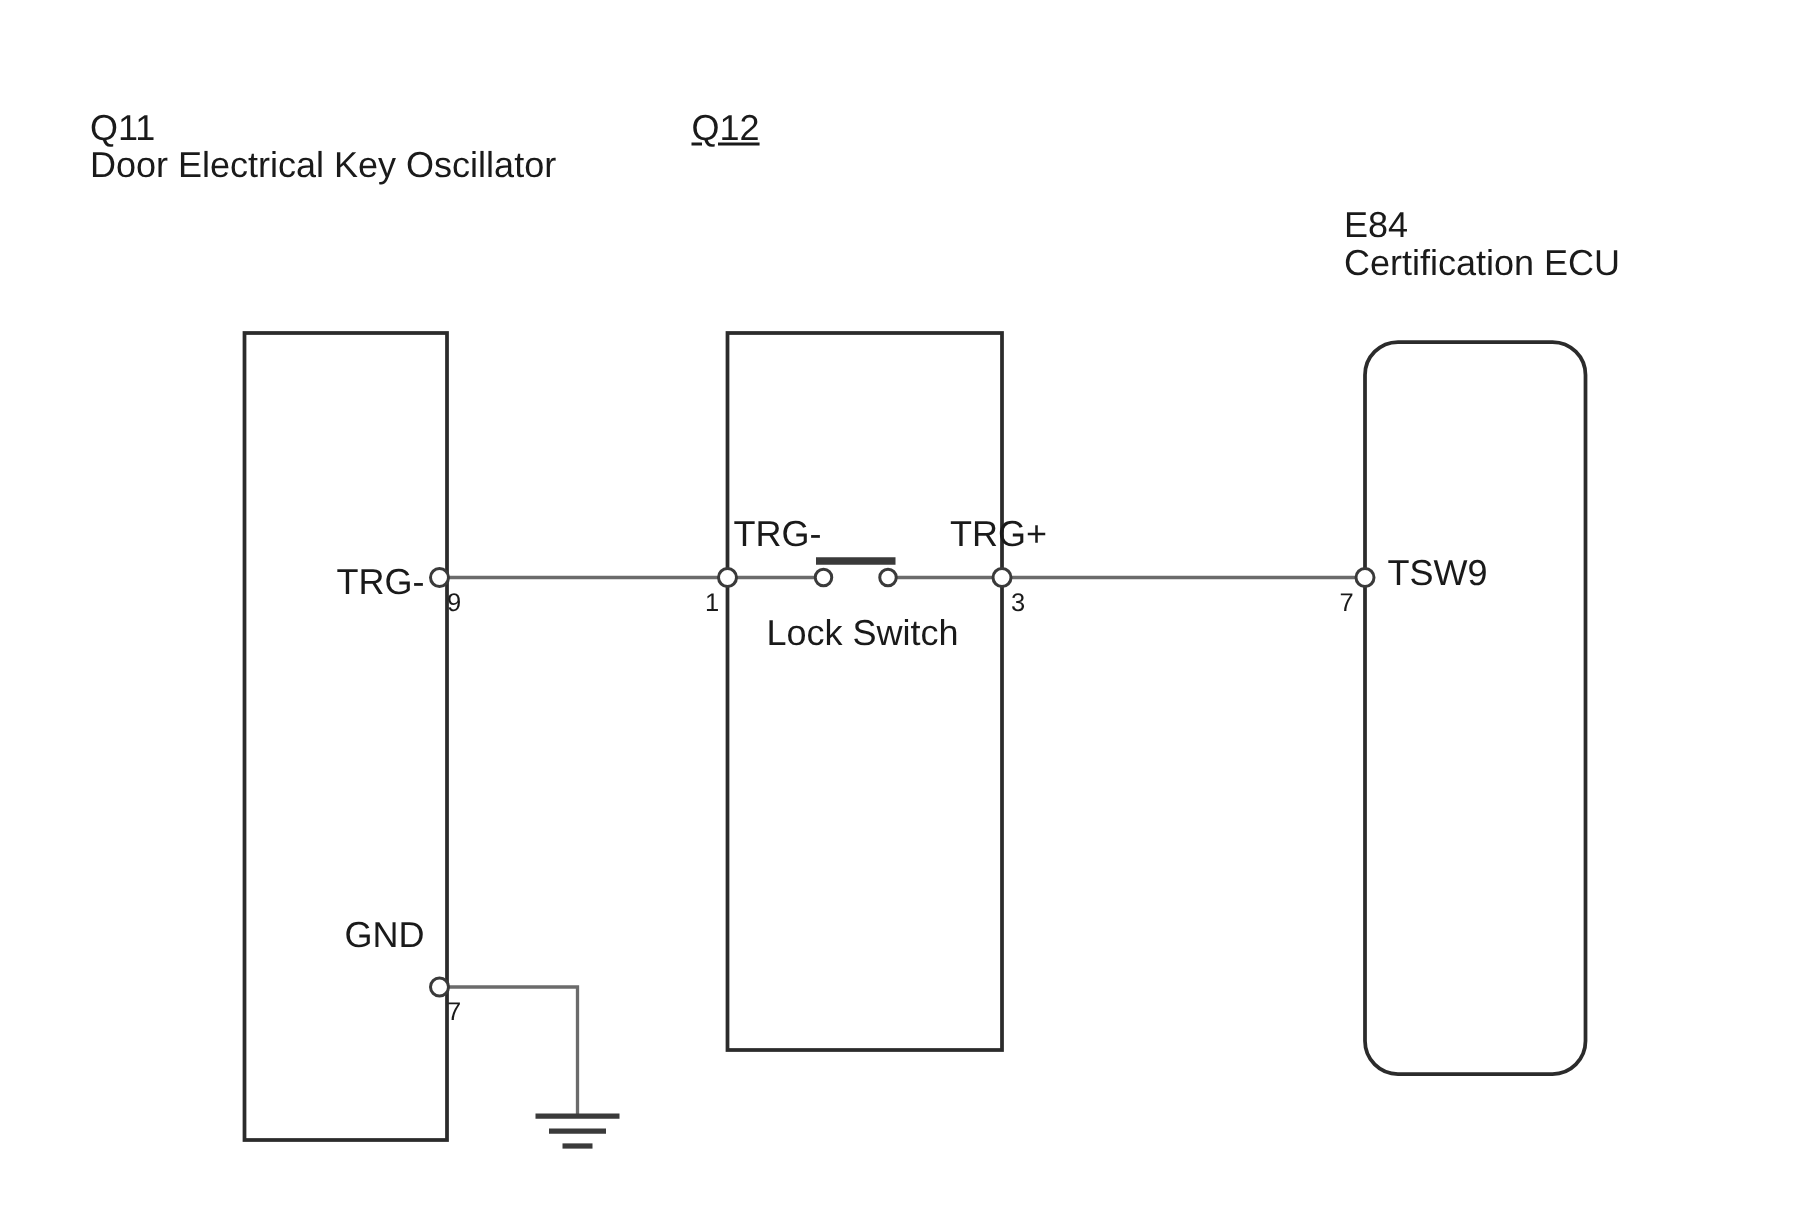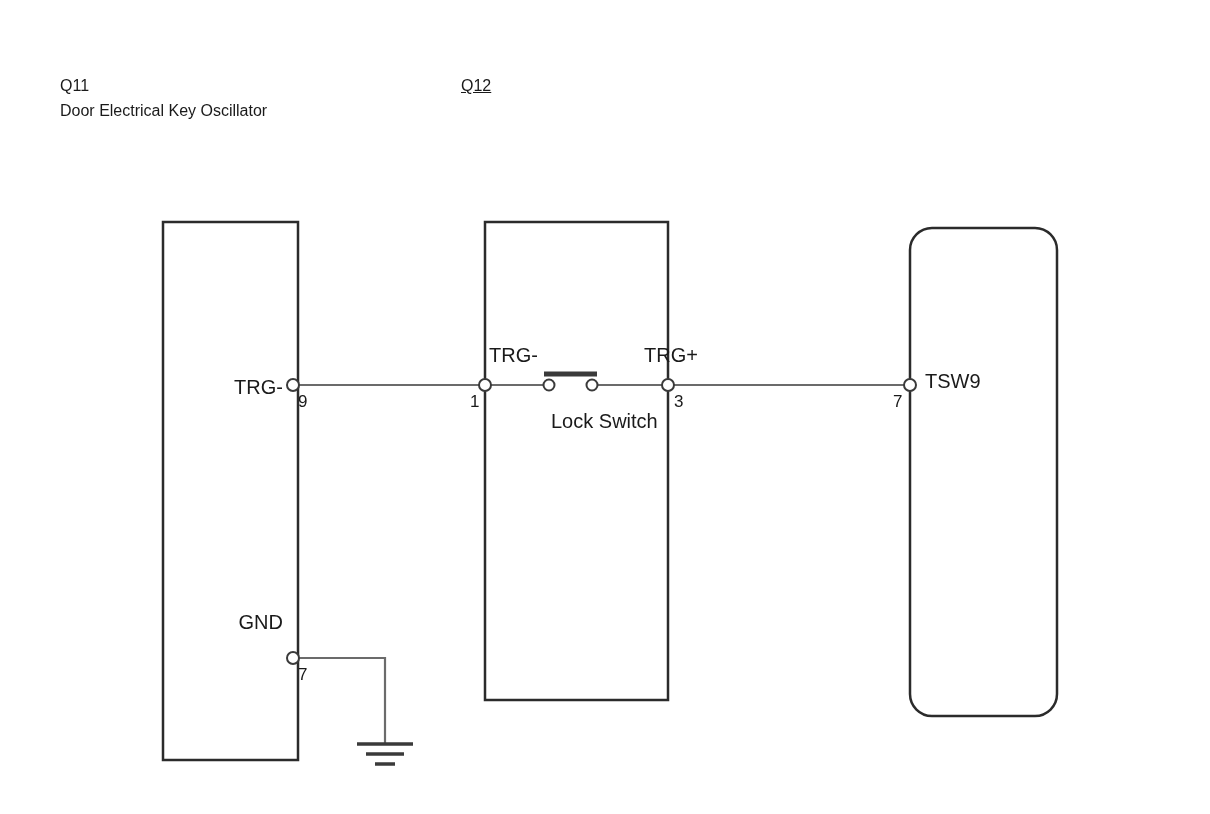--- a/index.html
+++ b/index.html
@@ -25,32 +25,32 @@
   svg.wiring {
     position: absolute;
     left: 0;
     top: 0;
     width: 1210px;
     height: 814px;
     display: block;
   }
   .comp-label {
     position: absolute;
-    font-size: 16px;
+    font-size: 24px;
     line-height: 25px;
     white-space: nowrap;
     color: #1a1a1a;
   }
   .comp-label .code { display: block; }
   .comp-label .name { display: block; }
   .comp-label .sub  { display: block; }
 
   .txt {
     position: absolute;
-    font-size: 20px;
+    font-size: 24px;
     white-space: nowrap;
     color: #1a1a1a;
     line-height: 1;
   }
   .txt.pin {
     font-size: 17px;
   }
   .txt.right-align {
     transform: translateX(-100%);
   }
@@ -95,20 +95,24 @@
 
   <div class="comp-label" style="left:60px; top:73px;">
     <span class="code">Q11</span>
     <span class="name">Door Electrical Key Oscillator</span>
   </div>
 
   <div class="comp-label" style="left:461px; top:73px;text-decoration:underline;">
     <span class="code">Q12</span>
   </div>
 
+  <div class="comp-label" style="left:896px; top:138px;">
+    <span class="code">E84</span>
+    <span class="name">Certification ECU</span>
+  </div>
 
   <div class="txt right-align" style="left:283px; top:377px;">TRG-</div>
 
   <div class="txt right-align" style="left:283px; top:612px;">GND</div>
 
   <div class="txt" style="left:489px; top:345px;">TRG-</div>
 
   <div class="txt right-align" style="left:698px; top:345px;">TRG+</div>
 
   <div class="txt" style="left:925px; top:371px;">TSW9</div>
@@ -116,15 +120,15 @@
   <div class="txt pin" style="left:298px; top:393px;">9</div>
 
   <div class="txt pin" style="left:298px; top:666px;">7</div>
 
   <div class="txt pin" style="left:470px; top:393px;">1</div>
 
   <div class="txt pin" style="left:674px; top:393px;">3</div>
 
   <div class="txt pin" style="left:893px; top:393px;">7</div>
 
-  <div class="txt" style="left:511px; top:411px;margin-left:40px;">Lock Switch</div>
+  <div class="txt" style="left:511px; top:411px;">Lock Switch</div>
 
 </div>
 
 </body></html>

